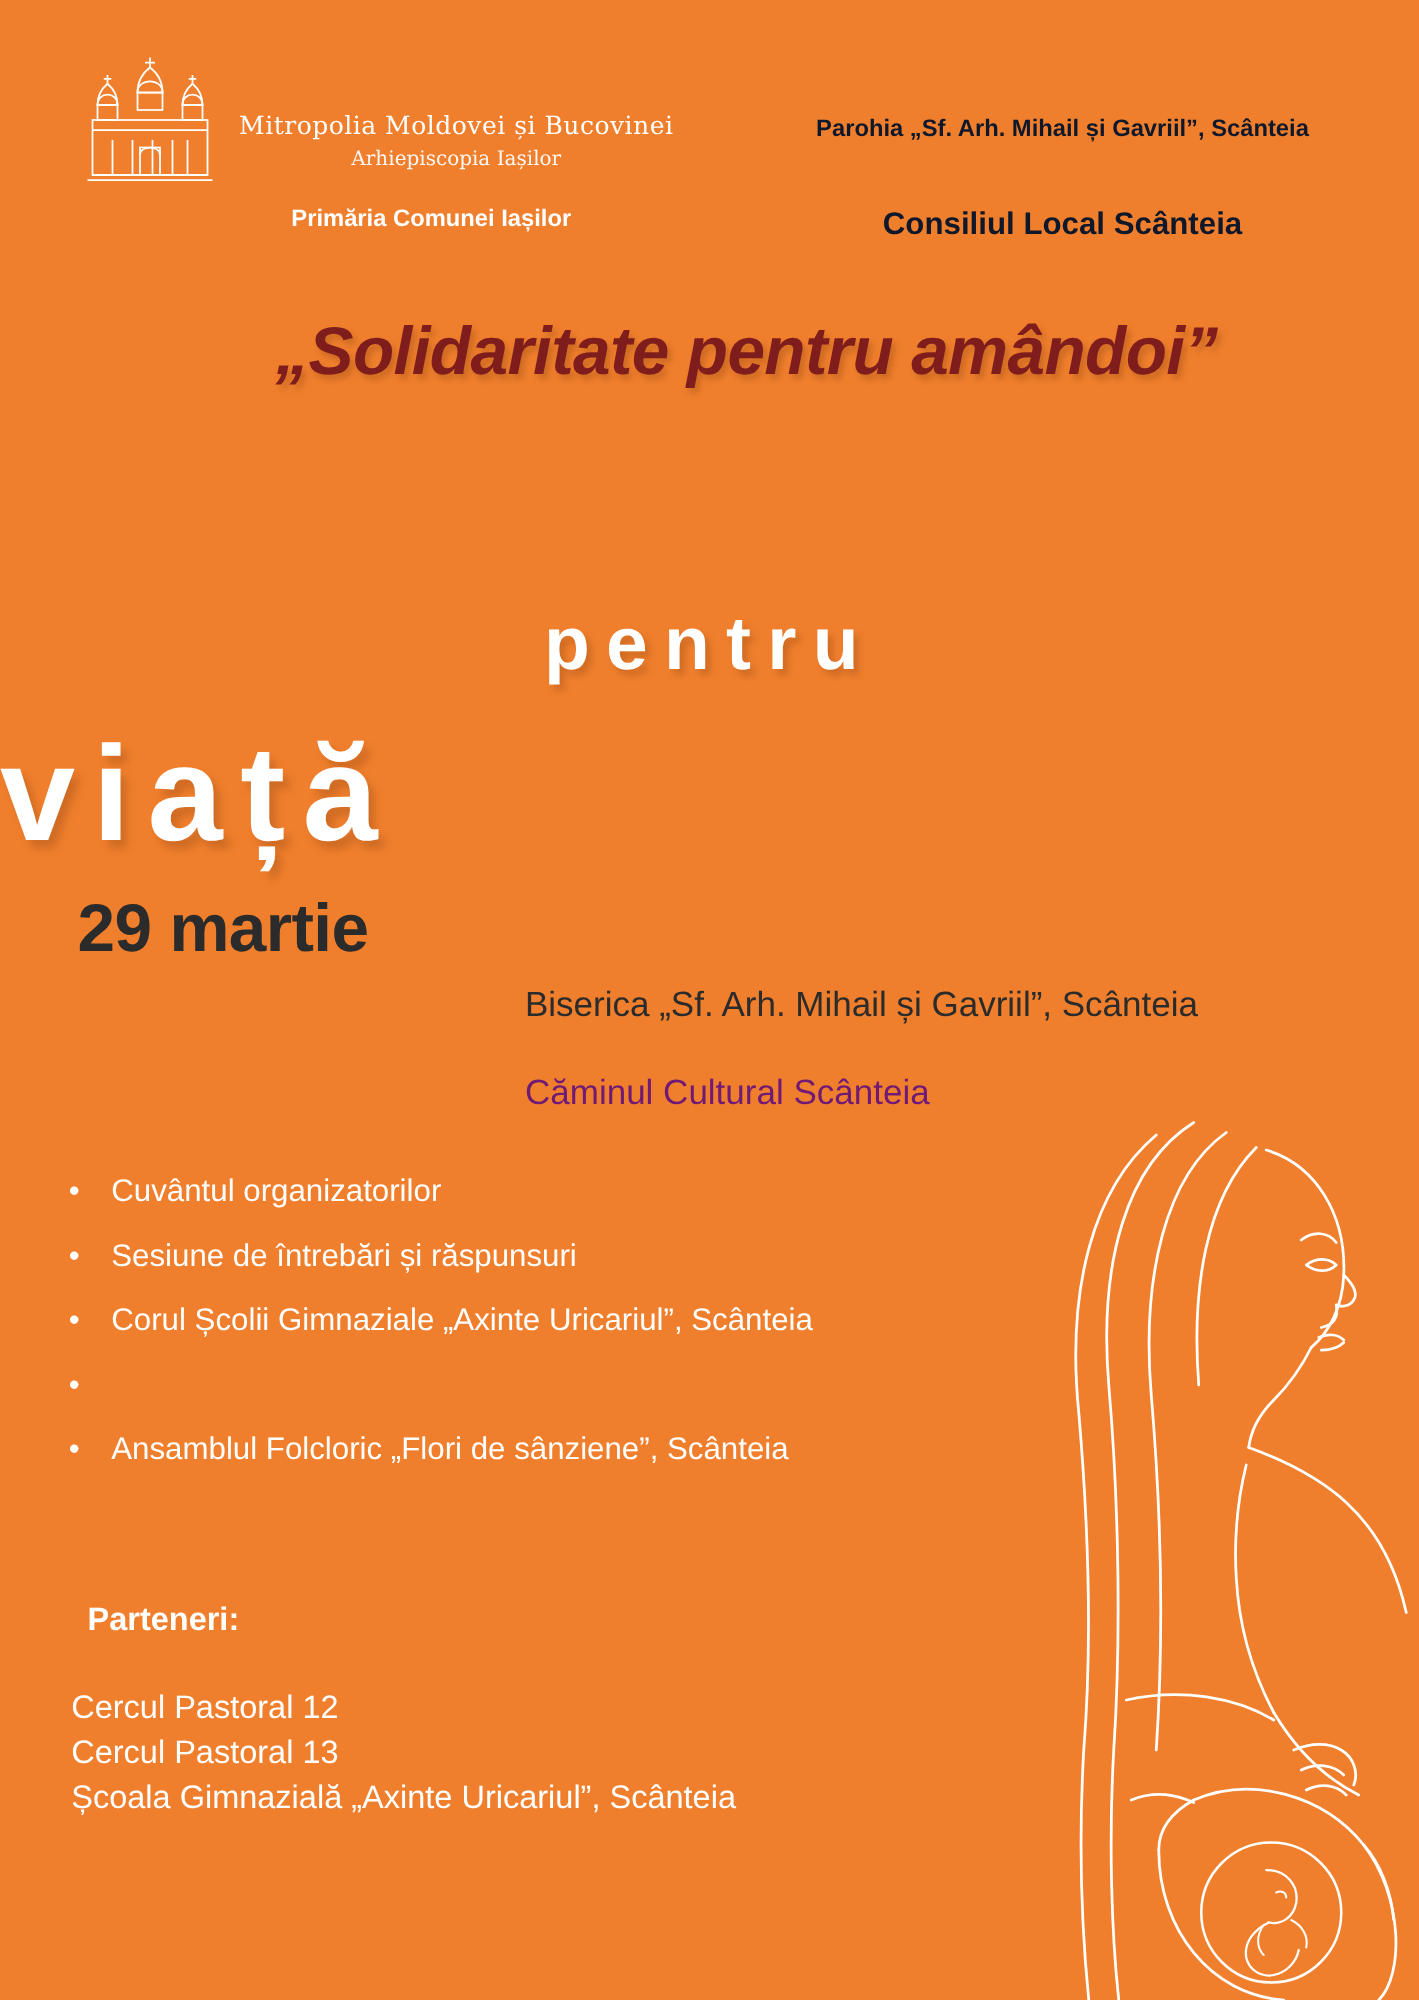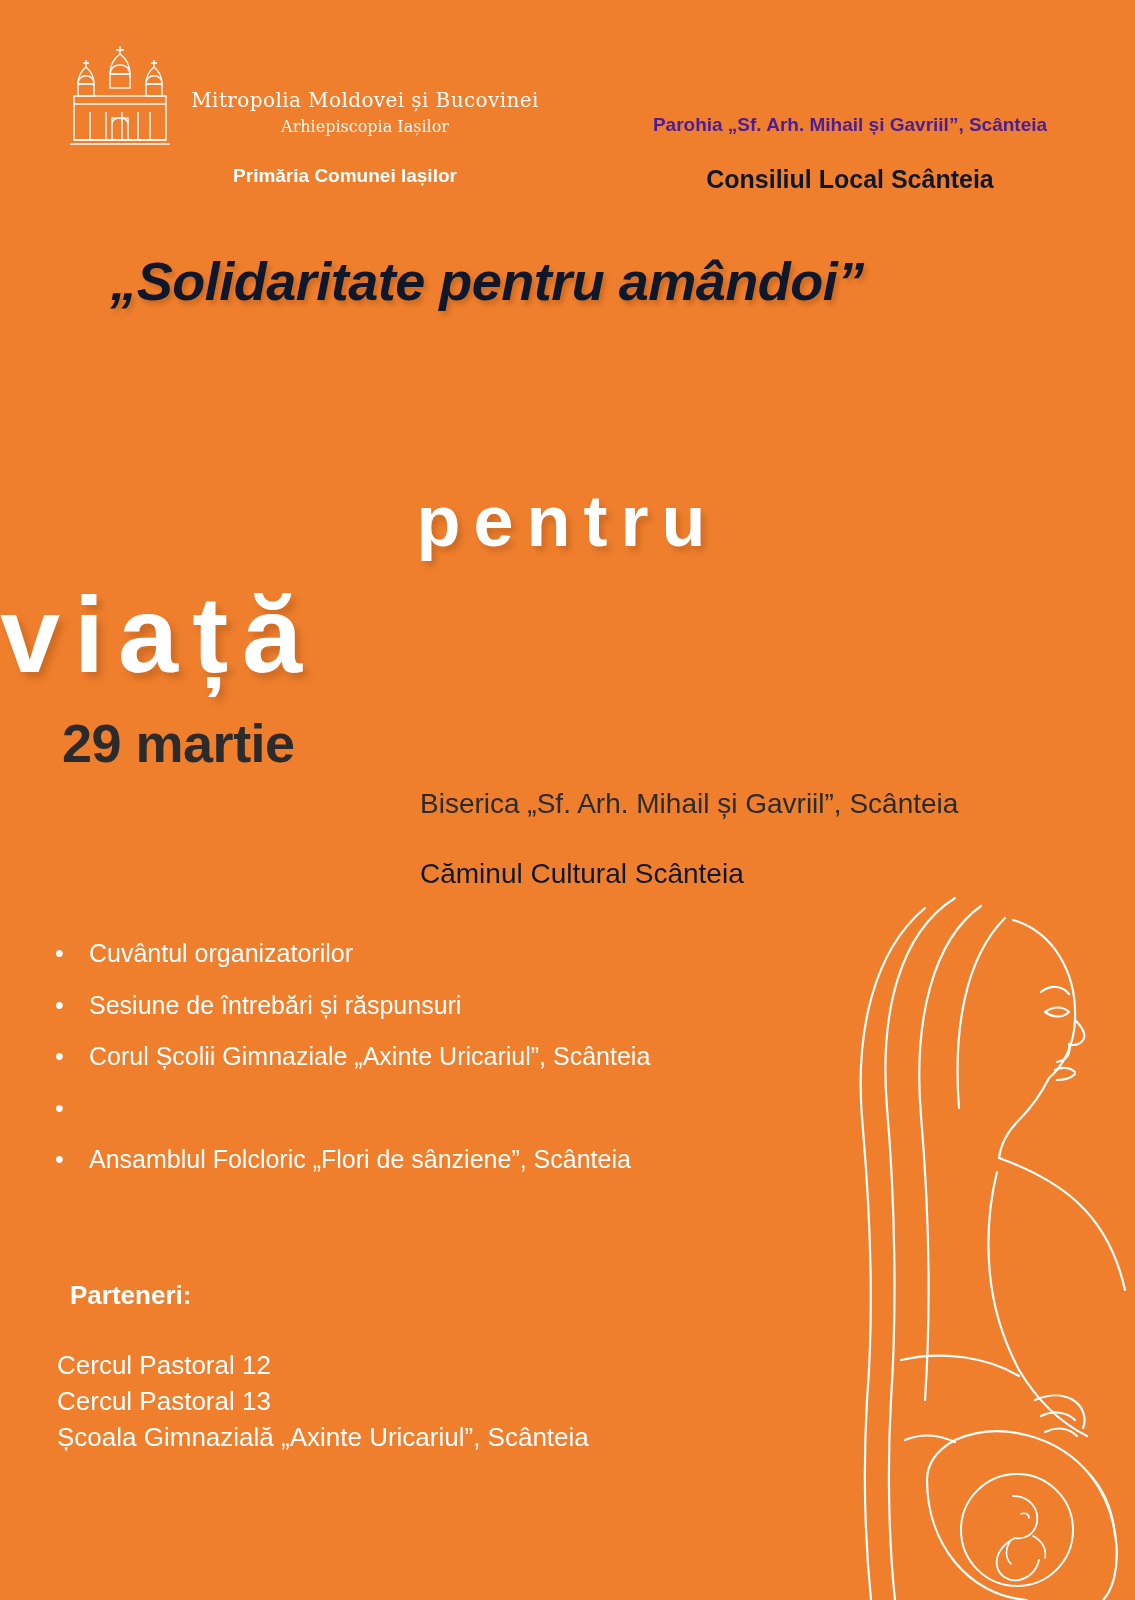--- a/index.html
+++ b/index.html
@@ -55,24 +55,24 @@
   .eparchy .line2 {
     font-family: "DejaVu Serif", serif;
     font-size: 16px;
     margin-top: 5px;
     opacity: 0.95;
     white-space: nowrap;
   }
   .parish {
     position: absolute;
     left: 600px;
-    top: 114px;
+    top: 93px;
     width: 500px;
     text-align: center;
-    color: #4c1d95;
+    color: #0f172a;
     font-size: 19px;
     font-weight: bold;
     white-space: nowrap;
   }
   .mayoralty {
     position: absolute;
     left: 175px;
     top: 165px;
     width: 340px;
     text-align: center;
@@ -92,22 +92,22 @@
     font-weight: bold;
     white-space: nowrap;
   }
 
   
   .slogan {
     position: absolute;
     top: 250px;
     left: 0;
     width: 974px;
-    text-align: center;
-    color: #0f172a;
+    text-align: right;
+    color: #7f1d1d;
     font-size: 54px;
     font-weight: bold;
     font-style: italic;
     letter-spacing: -0.5px;
     text-shadow: 3px 4px 5px rgba(120,55,10,0.30);
     white-space: nowrap;
   }
   .title-main {
     position: absolute;
     top: 345px;
@@ -122,21 +122,21 @@
     text-shadow: 5px 6px 7px rgba(120,55,10,0.28);
     white-space: nowrap;
   }
   .title-sub1 {
     position: absolute;
     top: 480px;
     left: 0;
     width: 1135px;
     text-align: center;
     color: #ffffff;
-    font-size: 72px;
+    font-size: 60px;
     font-weight: bold;
     letter-spacing: 13px;
     text-shadow: 4px 5px 6px rgba(120,55,10,0.28);
     white-space: nowrap;
   }
   .title-sub2 {
     position: absolute;
     top: 572px;
     left: 0;
     width: 1135px;
@@ -174,21 +174,21 @@
     left: 420px;
     top: 788px;
     color: #2b2b2b;
     font-size: 28px;
     white-space: nowrap;
   }
   .place2 {
     position: absolute;
     left: 420px;
     top: 858px;
-    color: #0f172a;
+    color: #701a75;
     font-size: 28px;
     white-space: nowrap;
   }
 
   
   .program {
     position: absolute;
     left: 55px;
     top: 940px;
     width: 820px;

